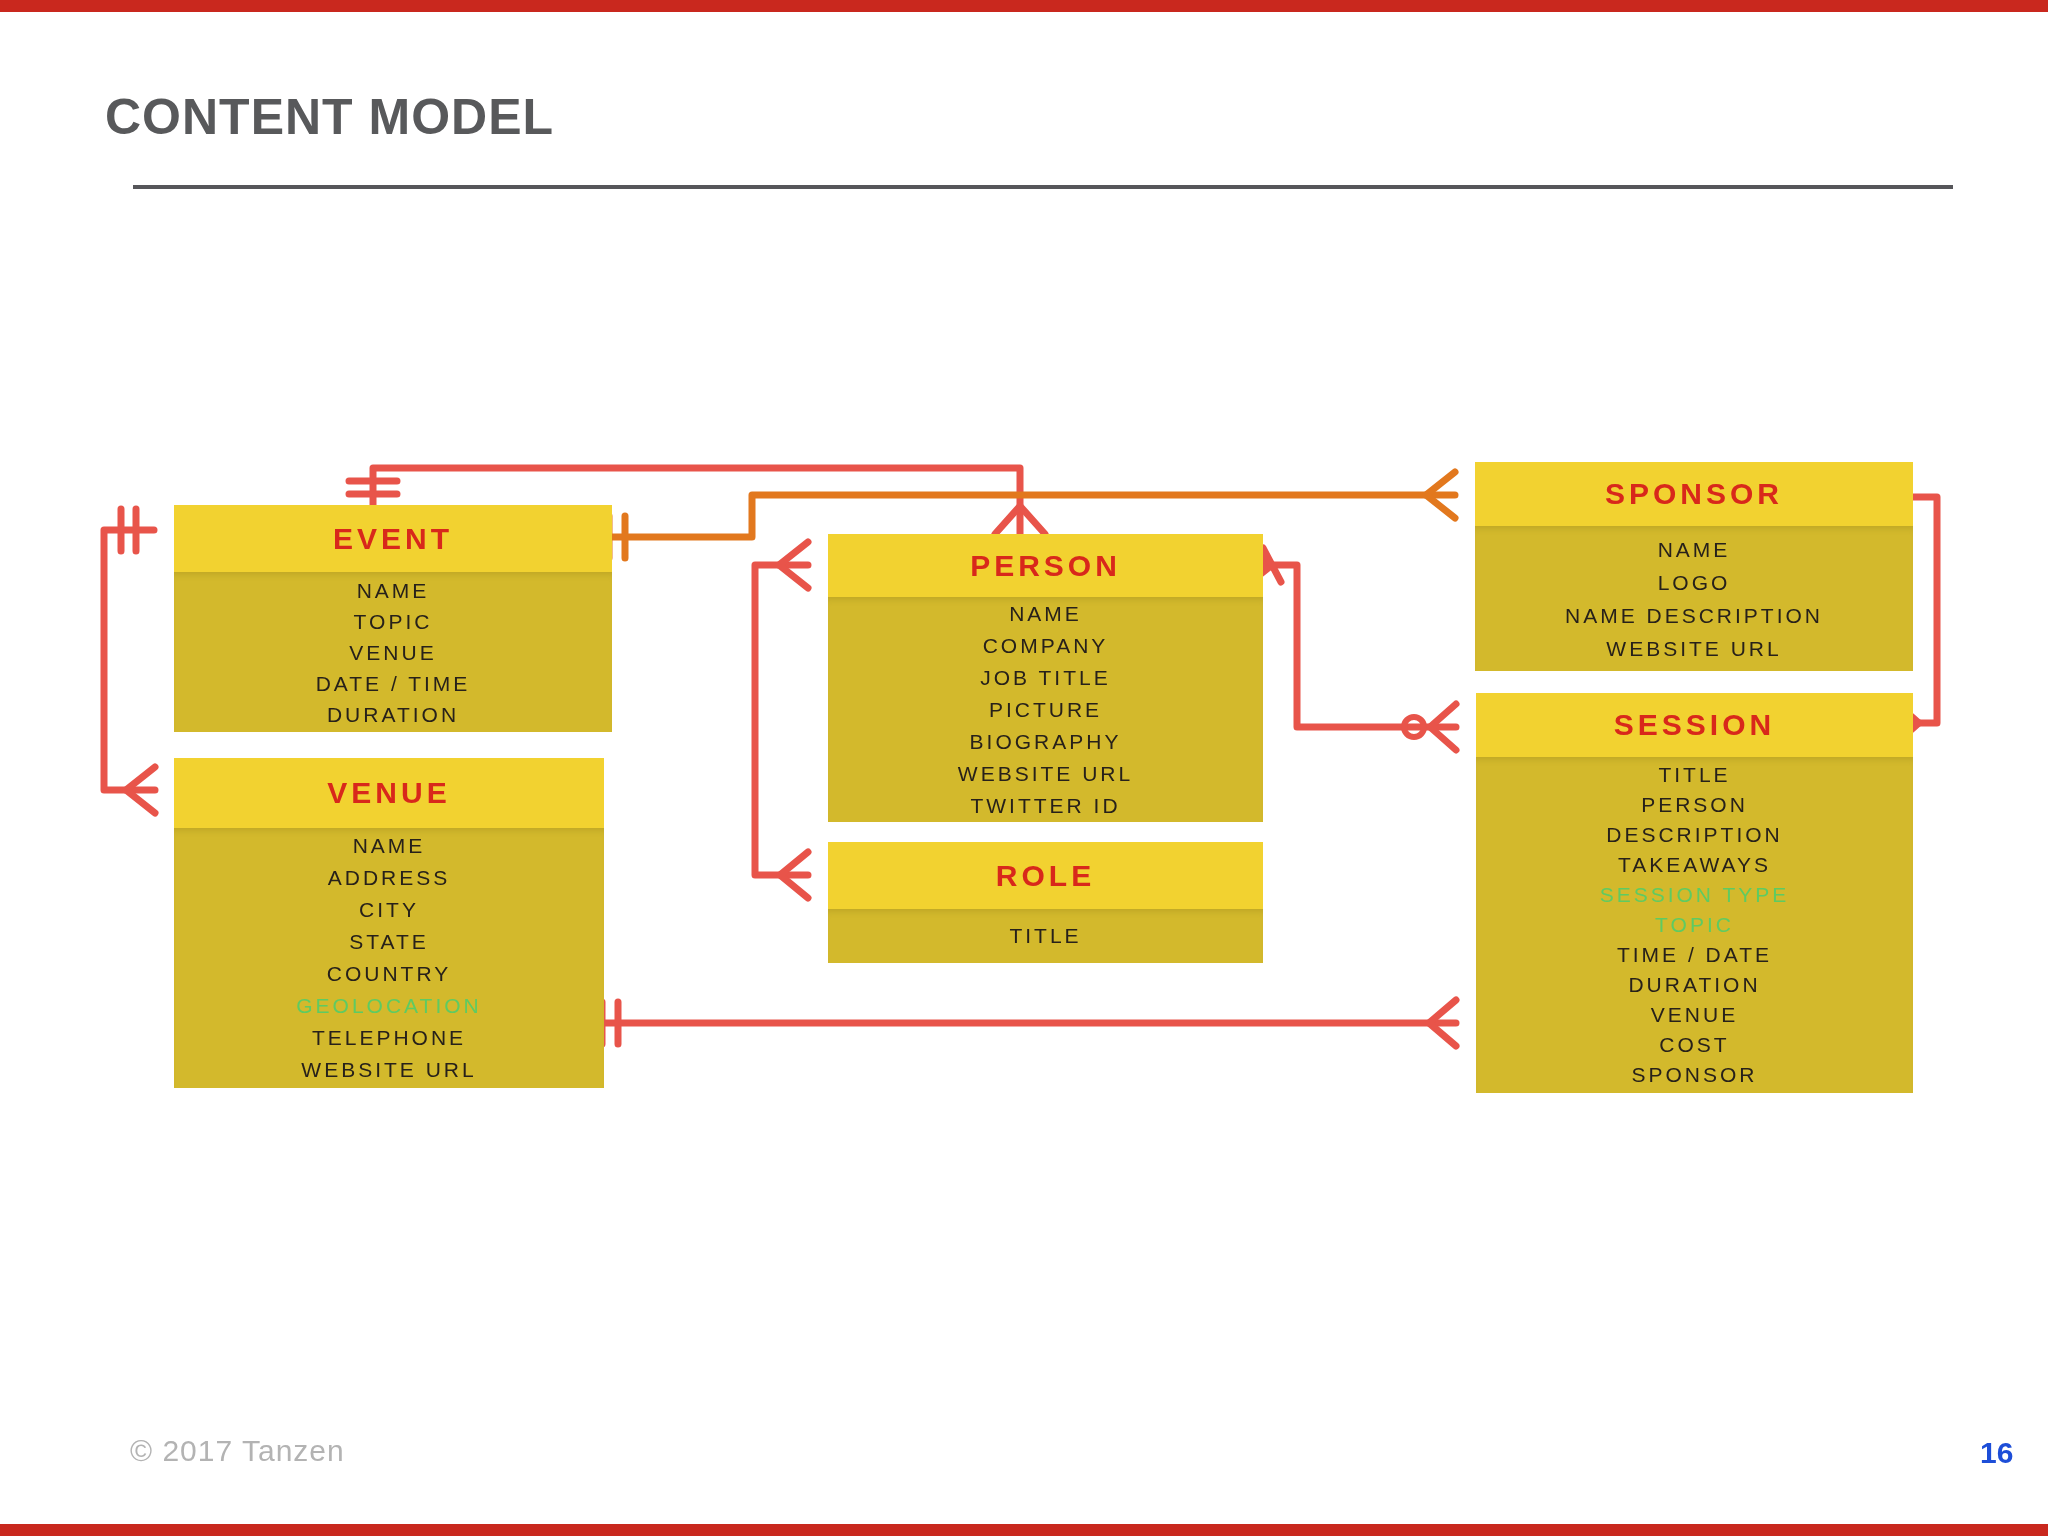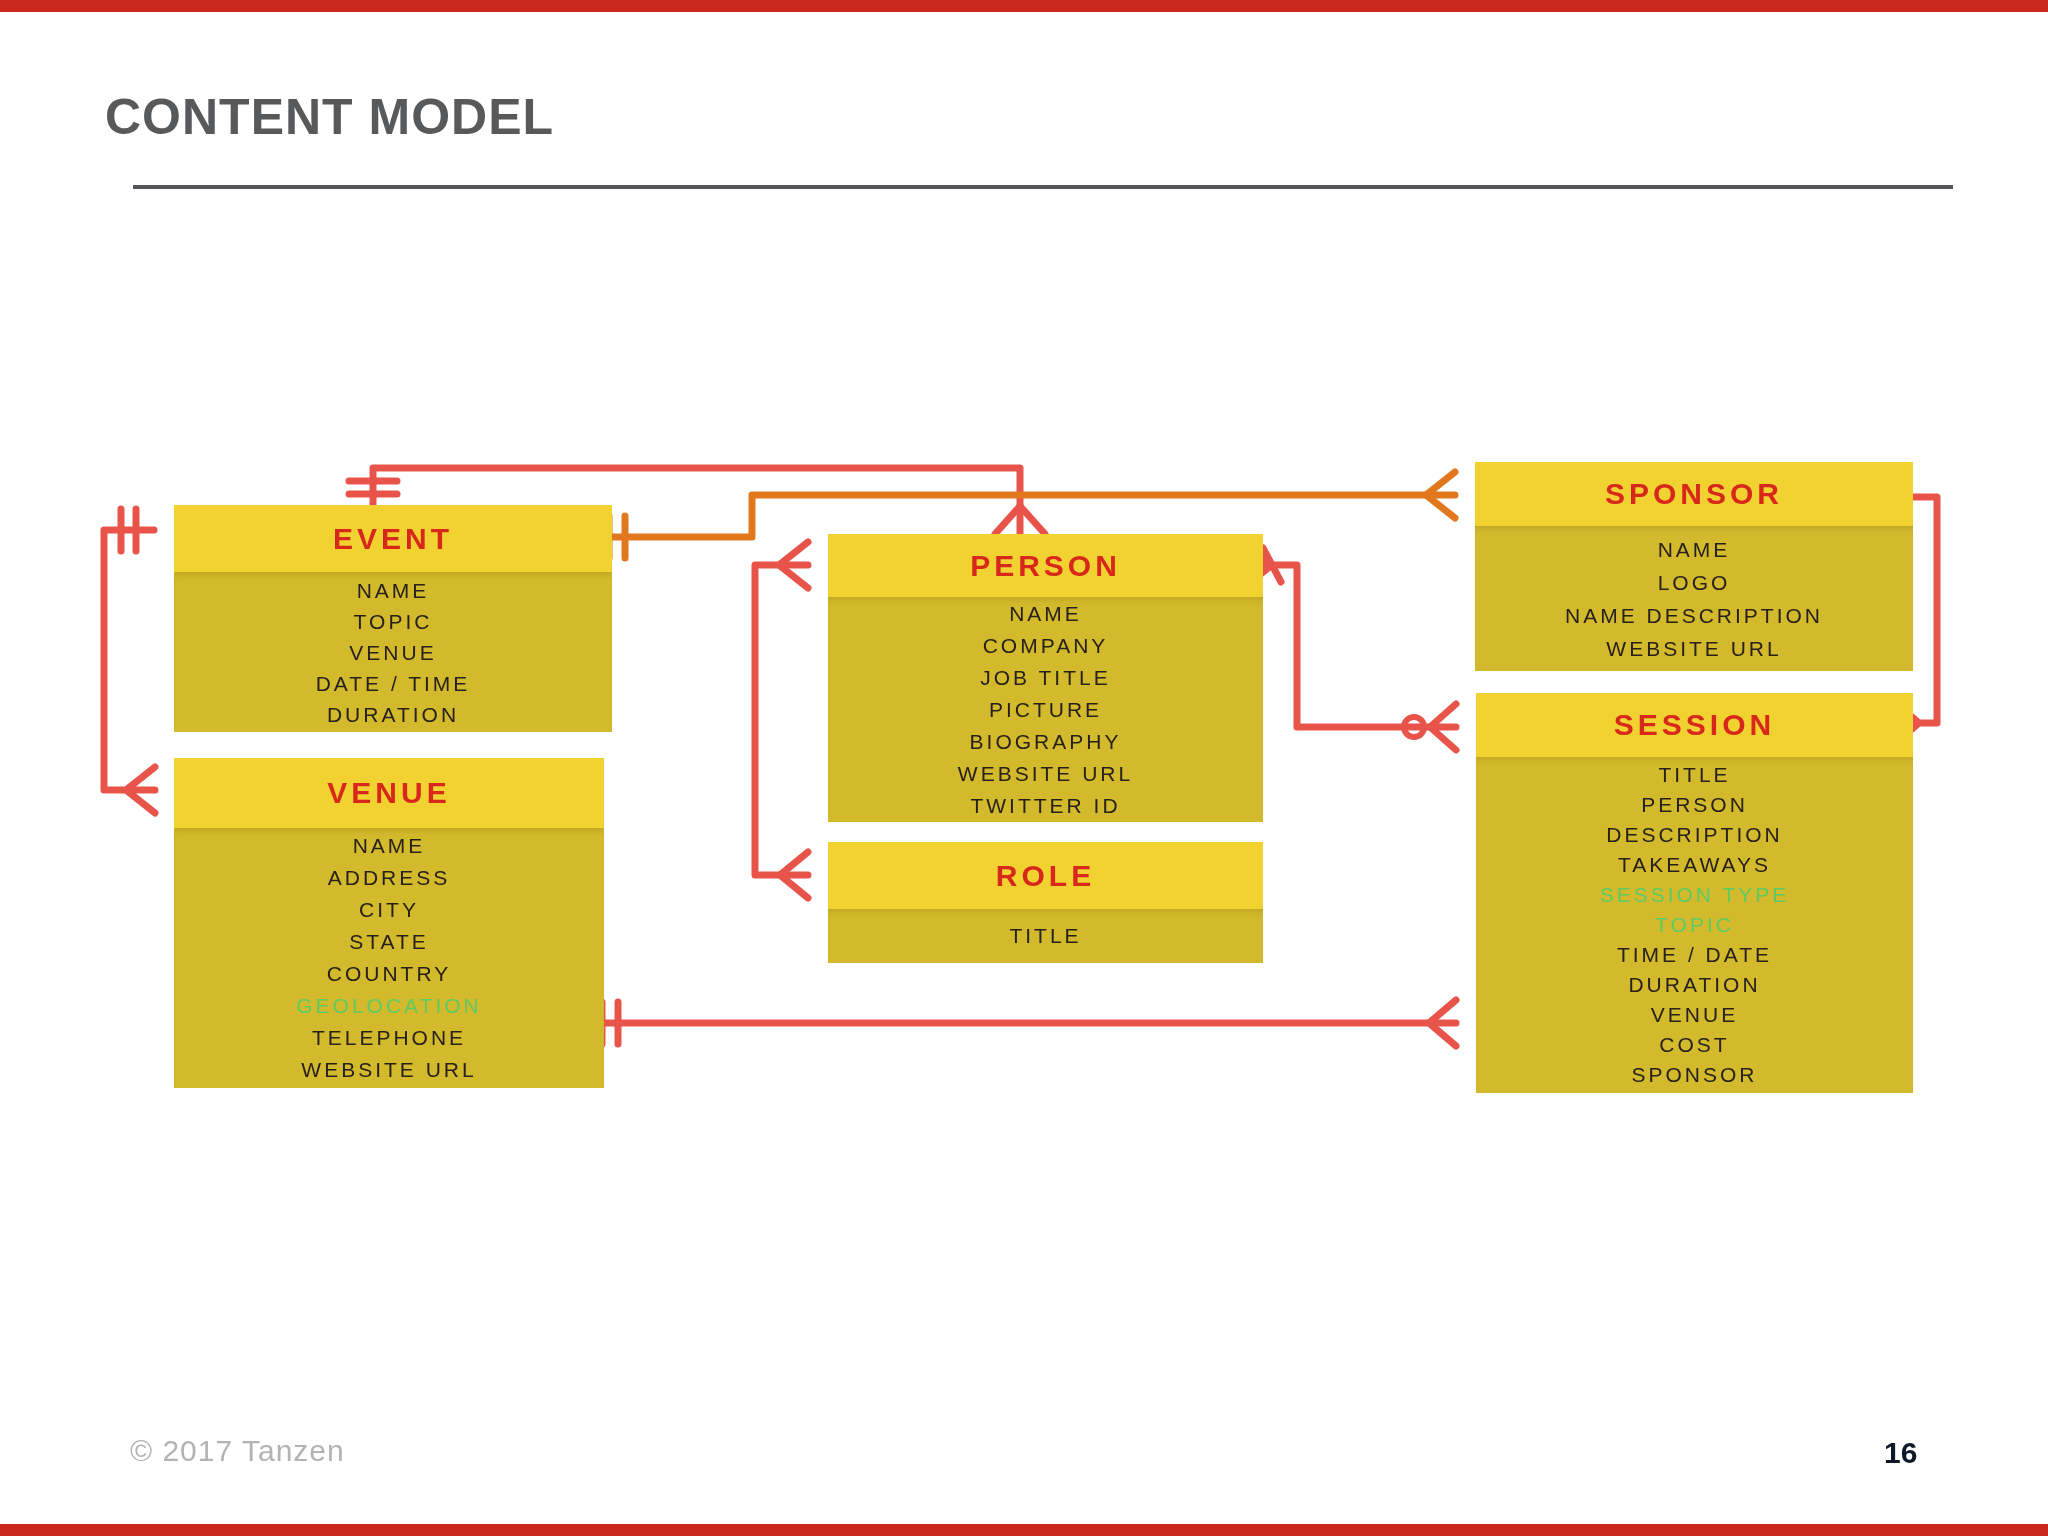--- a/index.html
+++ b/index.html
@@ -42,21 +42,21 @@
   #ent-event .attr{line-height:31px;}
   #ent-venue .attr{line-height:32px;}
   #ent-person .attr{line-height:32px;}
   #ent-session .attr{line-height:30px;}
   #ent-sponsor .attr{line-height:33px;}
 
   .footer-copyright{
     position:absolute;left:130px;top:1434px;font-size:30px;color:#b3b3b3;letter-spacing:1px;
   }
   .page-number{
-    position:absolute;left:1884px;top:1436px;font-size:30px;font-weight:bold;color:#0f172a;
+    position:absolute;left:1980px;top:1436px;font-size:30px;font-weight:bold;color:#1d4ed8;
   }
 </style>
 </head>
 <body>
 
 <div class="slide">
 
   <div class="accent-bar top"></div>
   <div class="accent-bar bottom"></div>
 

